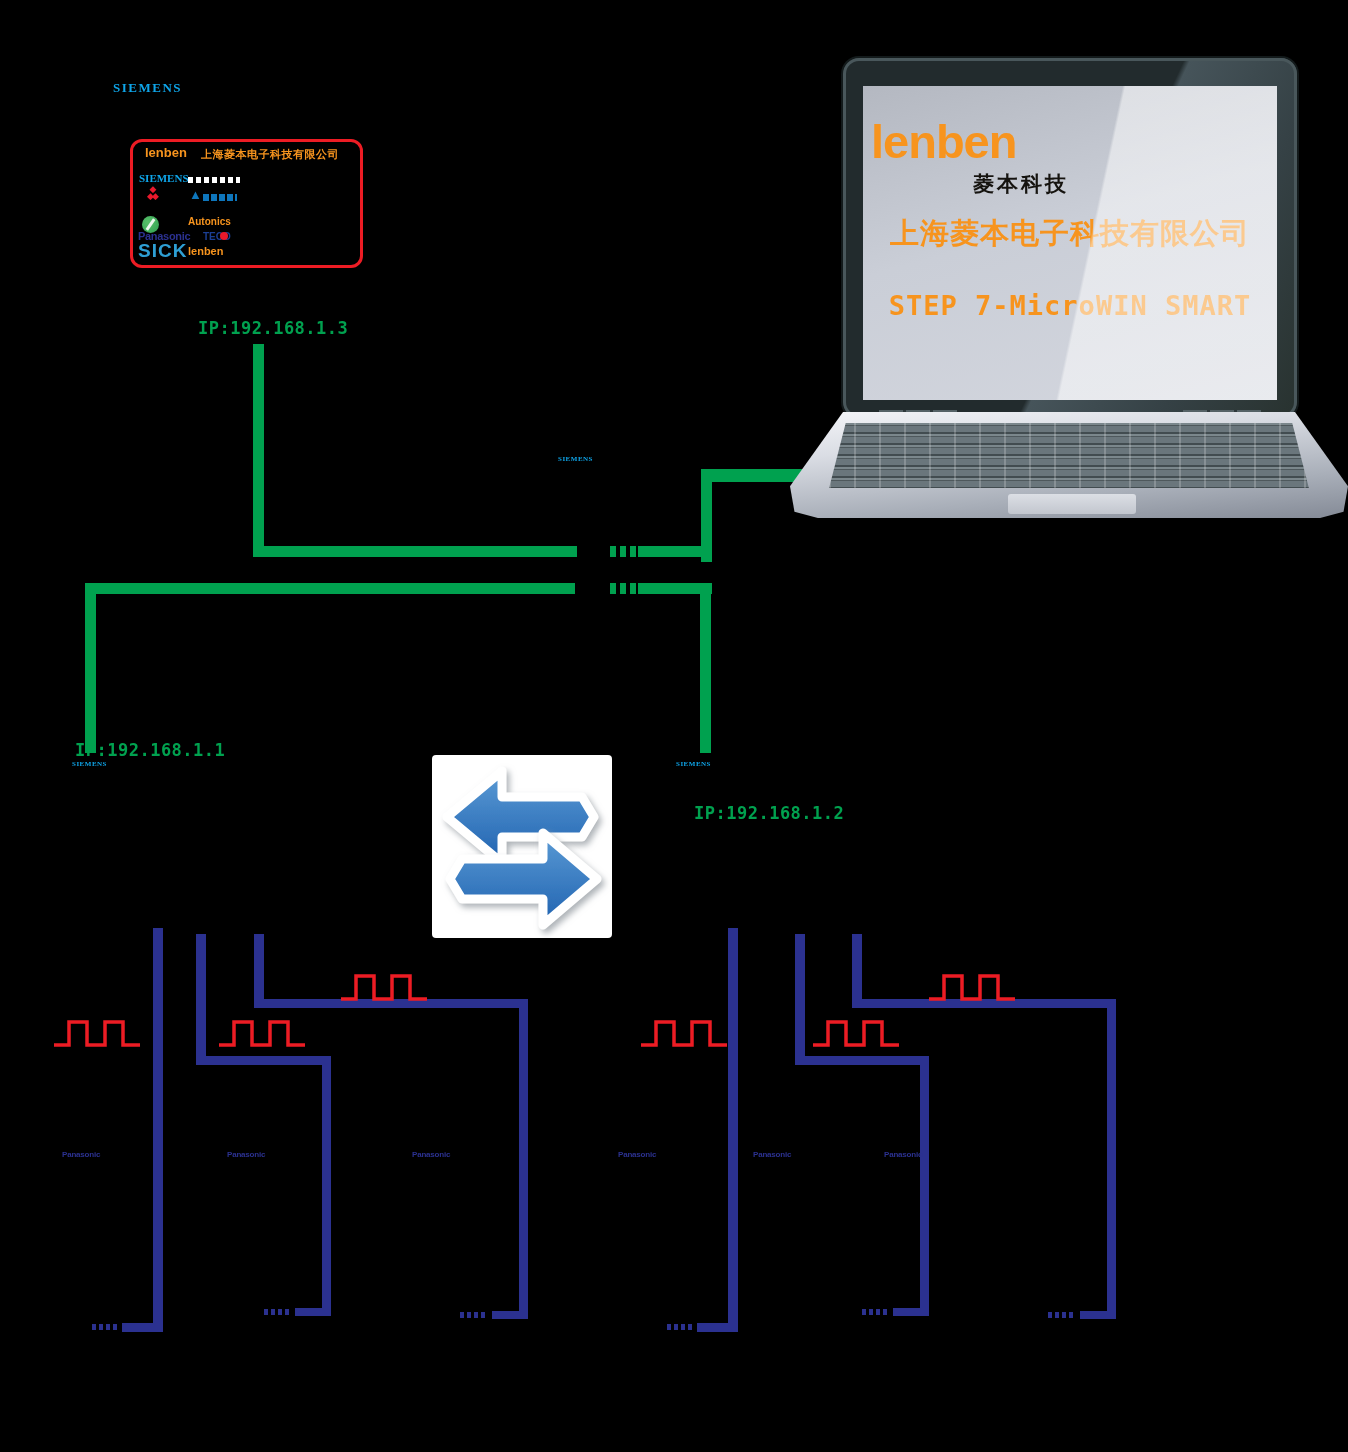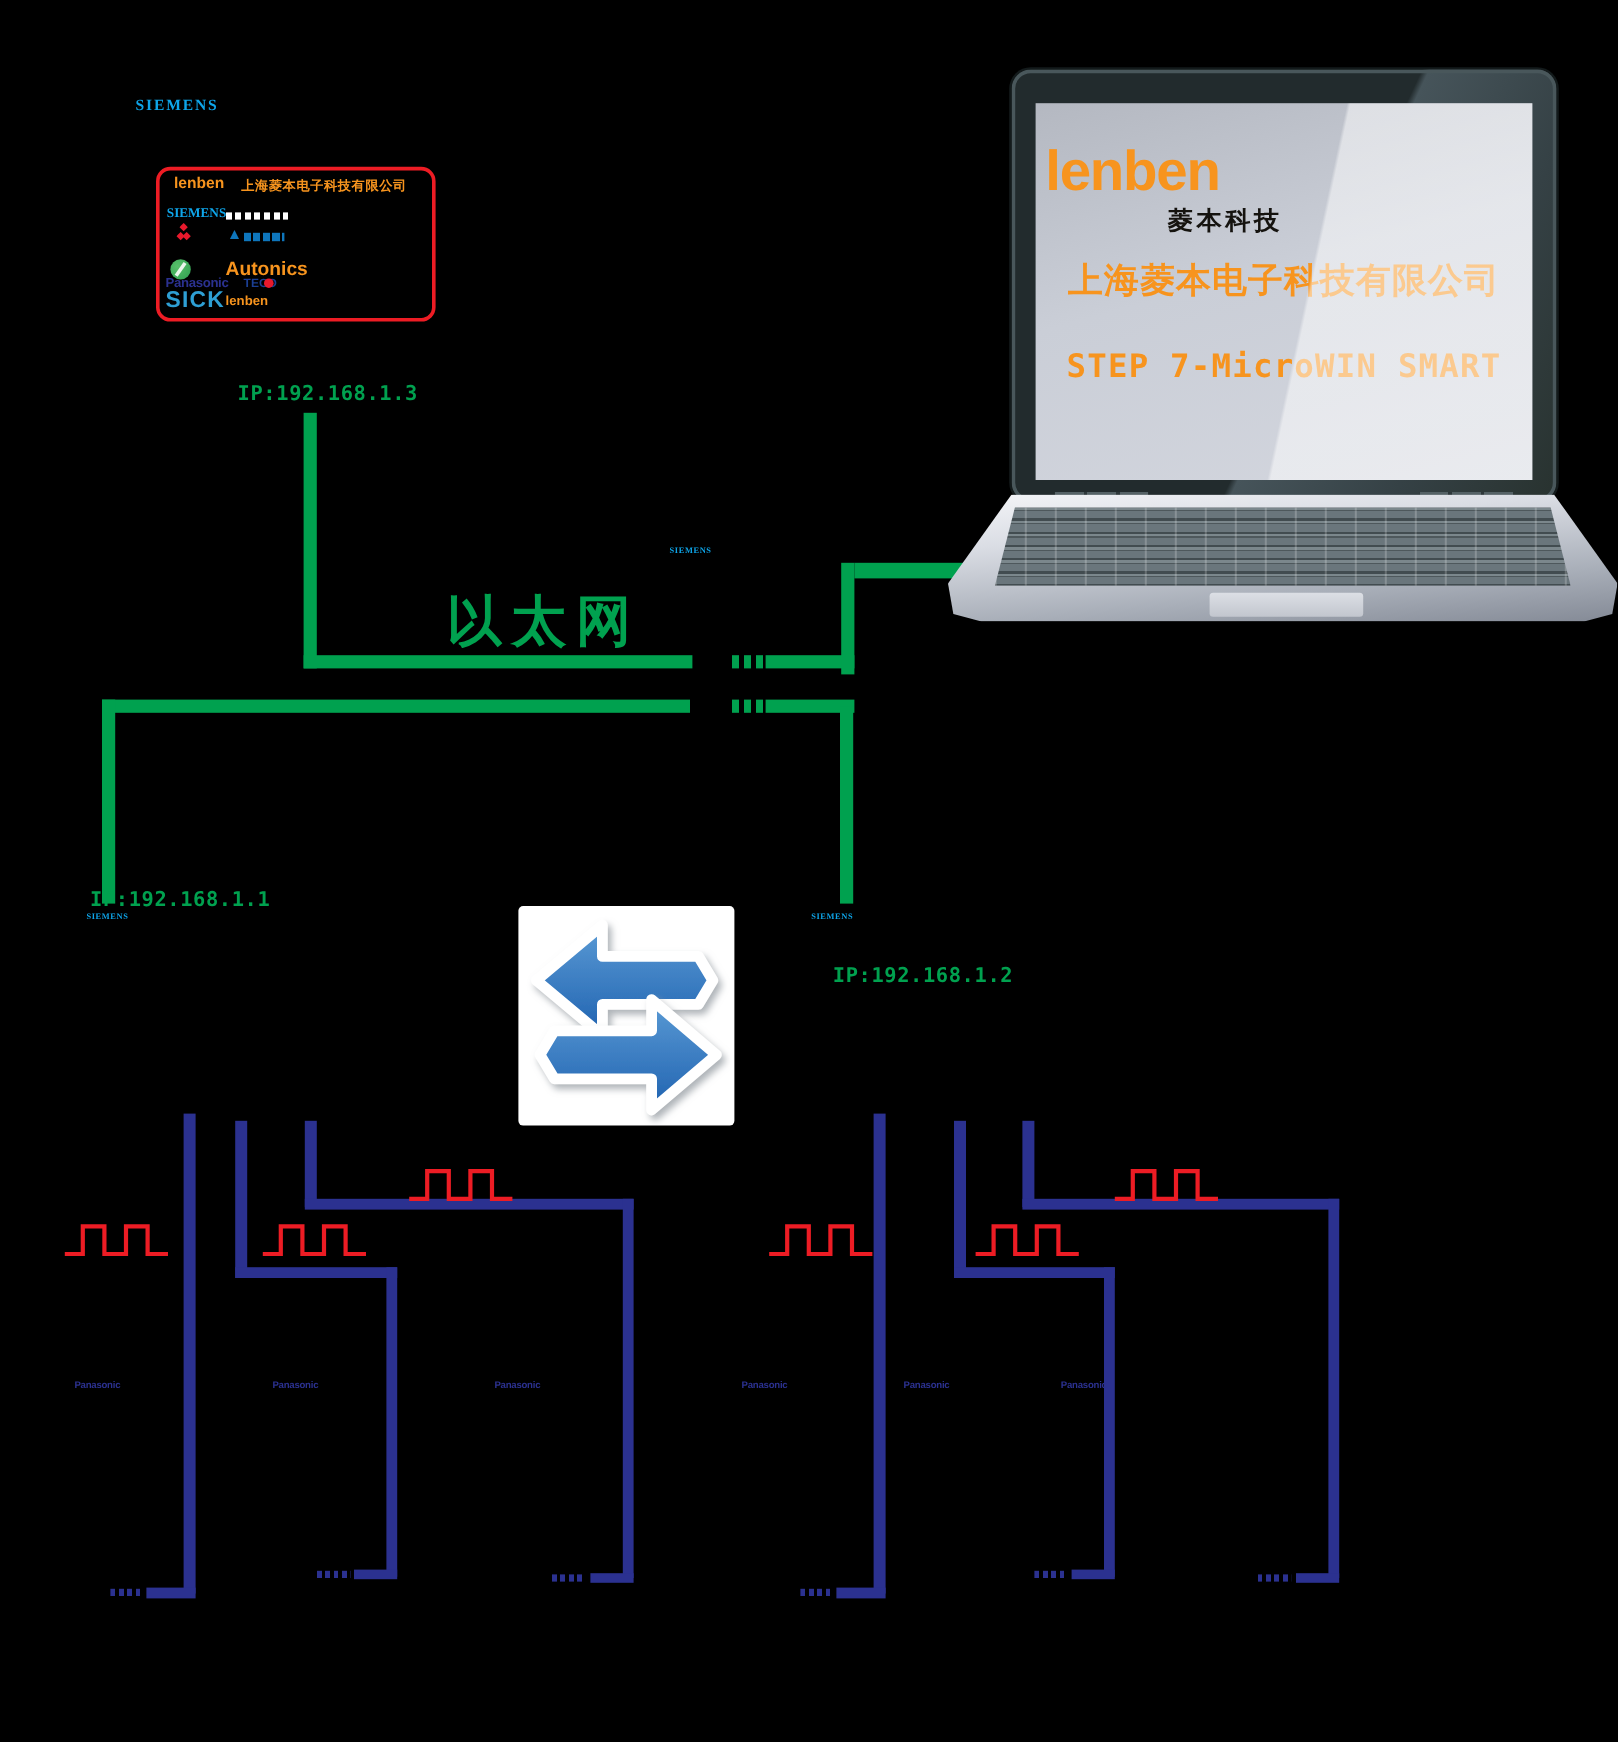--- a/index.html
+++ b/index.html
@@ -22,21 +22,21 @@
   .plc-box{left:130px;top:139px;width:227px;height:123px;border:3px solid #ed1c24;border-radius:12px;background:#000;}
   .plc-box .lenben1{left:12px;top:3px;color:#f7941e;font-weight:900;font-size:13px;}
   .plc-box .company{left:68px;top:5px;width:156px;color:#f7941e;font-weight:bold;font-size:11px;letter-spacing:.5px;}
   .plc-box .siem{left:6px;top:30px;font-size:11px;}
   .white-dash{left:55px;top:35px;width:52px;height:6px;
               background:repeating-linear-gradient(90deg,#fff 0 5px,transparent 5px 8px);}
   .mitsu{left:8px;top:44px;color:#e8192c;font-size:9px;line-height:7px;letter-spacing:-2px;text-align:center;width:22px;}
   .delta{left:56px;top:46px;color:#0e76bc;font-size:13px;line-height:13px;}
   .delta-dash{left:70px;top:52px;width:34px;height:7px;
               background:repeating-linear-gradient(90deg,#0e76bc 0 6px,transparent 6px 8px);}
-  .autonics{left:55px;top:74px;color:#f7941e;font-weight:900;font-size:16px;}
+  .autonics{left:55px;top:74px;color:#f7941e;font-weight:900;font-size:10px;}
   .gcircle{left:9px;top:74px;width:17px;height:17px;border-radius:50%;
            background:radial-gradient(circle at 35% 35%,#58c06a,#2e9e4f);}
   .gcircle::after{content:"";position:absolute;left:7px;top:2px;width:3px;height:13px;background:#eaf6ec;transform:rotate(35deg);}
   .pana{left:5px;top:88px;color:#2b3190;font-weight:900;font-size:11px;letter-spacing:-.3px;}
   .teco{left:70px;top:89px;color:#1b3f94;font-weight:700;font-size:10px;}
   .teco-dot{left:87px;top:90px;width:8px;height:8px;border-radius:50%;background:#e8192c;}
   .sick{left:5px;top:98px;color:#2e9fd4;font-weight:700;font-size:19px;letter-spacing:1px;}
   .lenben2{left:55px;top:103px;color:#f7941e;font-weight:900;font-size:11px;}
 
   
@@ -106,21 +106,20 @@
   <div class="abs gticks" style="left:610px;top:546px;width:26px;"></div>
   <div class="abs gline" style="left:638px;top:546px;width:74px;height:11px;"></div>
   <div class="abs gline" style="left:701px;top:469px;width:11px;height:93px;"></div>
   <div class="abs gline" style="left:712px;top:469px;width:120px;height:13px;z-index:1;"></div>
   <div class="abs gline" style="left:85px;top:583px;width:490px;height:11px;"></div>
   <div class="abs gticks" style="left:610px;top:583px;width:26px;"></div>
   <div class="abs gline" style="left:638px;top:583px;width:74px;height:11px;"></div>
   <div class="abs gline" style="left:85px;top:583px;width:11px;height:170px;"></div>
   <div class="abs gline" style="left:700px;top:589px;width:11px;height:164px;"></div>
 
-  <div class="abs eth-label">以太网</div>
 
   <div class="abs teal micro-tag" style="left:558px;top:455px;">SIEMENS</div>
   <div class="abs teal micro-tag" style="left:72px;top:760px;">SIEMENS</div>
   <div class="abs teal micro-tag" style="left:676px;top:760px;">SIEMENS</div>
   <div class="abs ip" style="left:75px;top:740px;">IP:192.168.1.1</div>
   <div class="abs ip" style="left:694px;top:803px;">IP:192.168.1.2</div>
 
   <div class="abs xfer">
     <svg width="180" height="183" viewBox="0 0 180 183">
       <defs>

